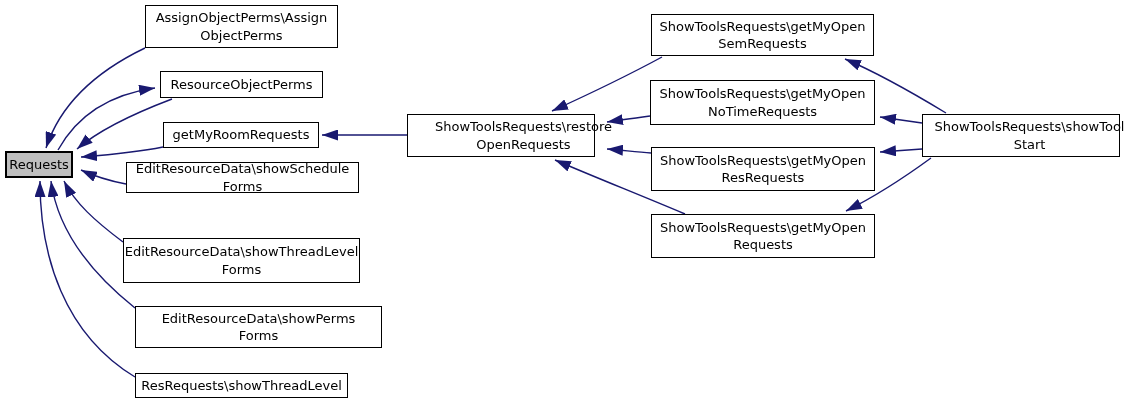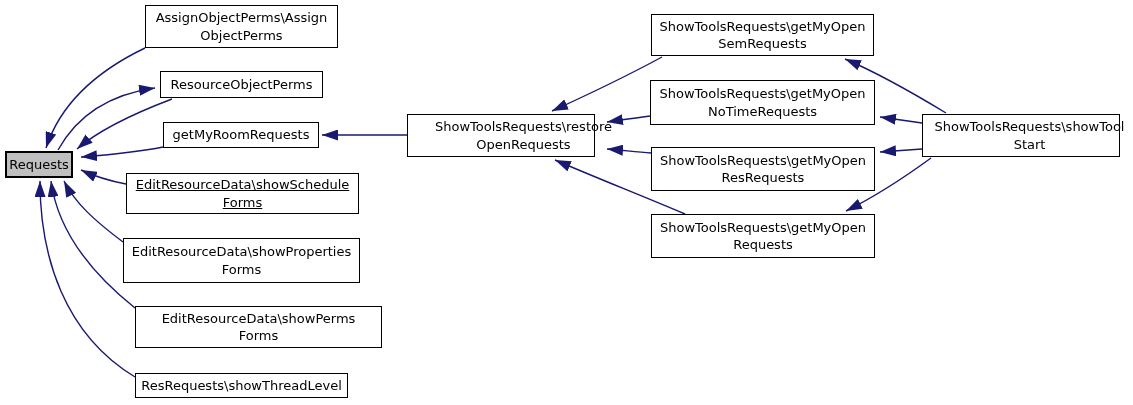--- a/index.html
+++ b/index.html
@@ -81,24 +81,24 @@
 
   <div class="node focus" style="left:5px; top:151px; width:68px; height:27px;">Requests</div>
 
   <div class="node" style="left:145px; top:5px; width:193px; height:43px;">AssignObjectPerms\Assign
 ObjectPerms</div>
 
   <div class="node" style="left:160px; top:71px; width:163px; height:27px;">ResourceObjectPerms</div>
 
   <div class="node" style="left:163px; top:122px; width:156px; height:26px;">getMyRoomRequests</div>
 
-  <div class="node" style="left:126px; top:173px; width:233px; height:41px;text-decoration:underline;">EditResourceData\showSchedule
+  <div class="node" style="left:126px; top:162px; width:233px; height:31px;">EditResourceData\showSchedule
 Forms</div>
 
-  <div class="node" style="left:123px; top:238px; width:237px; height:45px;">EditResourceData\showProperties
+  <div class="node" style="left:123px; top:238px; width:237px; height:45px;">EditResourceData\showThreadLevel
 Forms</div>
 
   <div class="node" style="left:135px; top:306px; width:247px; height:42px;">EditResourceData\showPerms
 Forms</div>
 
   <div class="node" style="left:135px; top:373px; width:213px; height:25px;">ResRequests\showThreadLevel</div>
 
   <div class="node" style="left:407px; top:114px; width:188px; height:43px;padding-left:45px;">ShowToolsRequests\restore
 OpenRequests</div>
 

